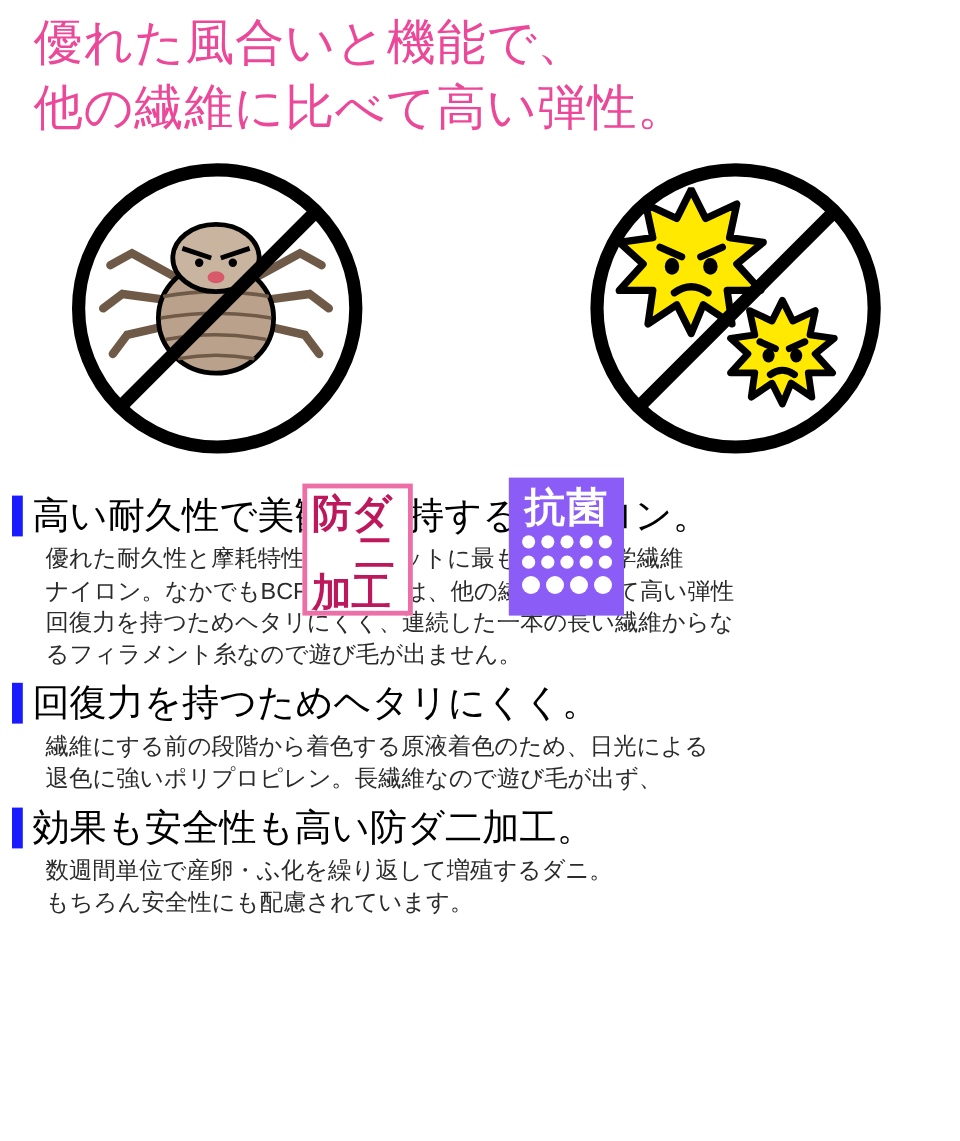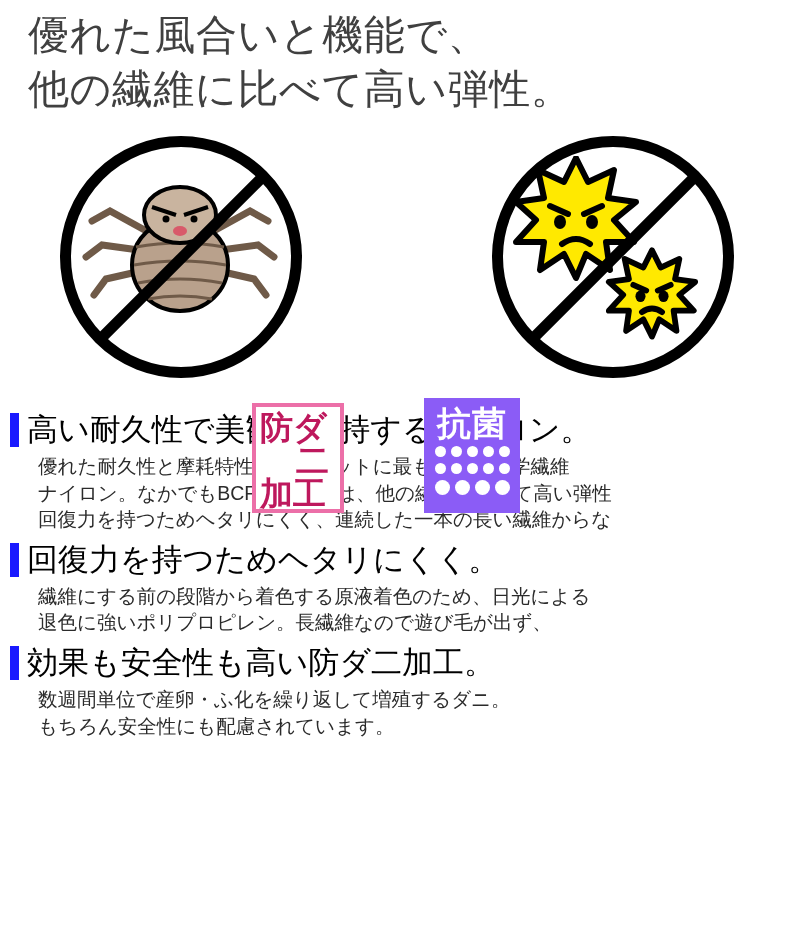--- a/index.html
+++ b/index.html
@@ -14,21 +14,21 @@
     color: #000000;
     overflow: hidden;
     position: relative;
   }
 
   
   .headline {
     padding: 8px 0 0 28px;
   }
   .headline-line {
-    color: #404040;
+    color: #ec4899;
     font-size: 41px;
     line-height: 1.32;
     letter-spacing: 0.5px;
     white-space: nowrap;
   }
 
   
   .icon-band {
     position: relative;
     height: 285px;
@@ -259,20 +259,21 @@
 
   <div class="section">
     <div class="sec-head">
       <span class="bar"></span>
       <span class="sec-title">高い耐久性で美観を維持するナイロン。</span>
     </div>
     <div class="sec-body">
       <div>優れた耐久性と摩耗特性、カーペットに最も適した化学繊維</div>
       <div>ナイロン。なかでもBCFナイロンは、他の繊維に比べて高い弾性</div>
       <div>回復力を持つためヘタリにくく、連続した一本の長い繊維からな</div>
+      <div>るフィラメント糸なので遊び毛が出ません。</div>
     </div>
   </div>
 
   <div class="section">
     <div class="sec-head">
       <span class="bar"></span>
       <span class="sec-title">回復力を持つためヘタリにくく。</span>
     </div>
     <div class="sec-body">
       <div>繊維にする前の段階から着色する原液着色のため、日光による</div>

